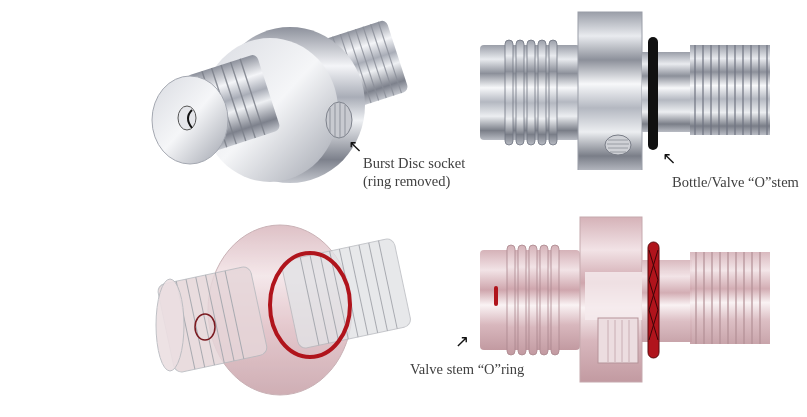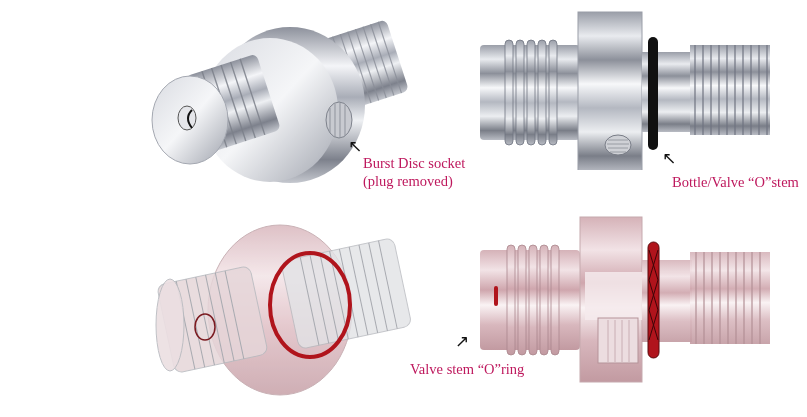--- a/index.html
+++ b/index.html
@@ -1,19 +1,19 @@
 <!DOCTYPE html>
 <html><head>
 <meta charset="utf-8">
 <style>
   html, body { margin: 0; padding: 0; background: #ffffff; }
   body { width: 807px; height: 417px; position: relative; overflow: hidden; font-family: "Liberation Serif", "DejaVu Serif", serif; }
   .panel { position: absolute; }
   .panel svg { display: block; }
-  .label { position: absolute; font-family: "Liberation Serif", "DejaVu Serif", serif; font-size: 14.5px; color: #be185d; line-height: 17px; white-space: nowrap; }
+  .label { position: absolute; font-family: "Liberation Serif", "DejaVu Serif", serif; font-size: 14.5px; color: #404040; line-height: 17px; white-space: nowrap; }
   .arrow { position: absolute; font-family: "DejaVu Sans", sans-serif; font-size: 17px; color: #111; line-height: 17px; }
 </style>
 </head>
 <body>
 
 <div class="panel" style="left:140px; top:0px; width:280px; height:200px;">
   <svg width="280" height="200" viewBox="0 0 280 200">
     <defs>
       <linearGradient id="chromeV" x1="0" y1="0" x2="0" y2="1">
         <stop offset="0" stop-color="#8d919c"></stop>
@@ -68,21 +68,21 @@
       </g>
     </g>
     <ellipse cx="50" cy="120" rx="38" ry="44" fill="url(#chromeFace)" stroke="#a4a8b1" stroke-width="1"></ellipse>
     <ellipse cx="47" cy="118" rx="9" ry="12" fill="#e5e6ea" stroke="#555" stroke-width="1"></ellipse>
     <path d="M52 110 Q44 118 52 128" fill="none" stroke="#111" stroke-width="2"></path>
   </svg>
 </div>
 
 <div class="arrow" style="left:348px; top:138px;">↖</div>
 <div class="label" style="left:363px; top:155px;">Burst Disc socket</div>
-<div class="label" style="left:363px; top:173px;">(plug removed)</div>
+<div class="label" style="left:363px; top:173px;">(ring removed)</div>
 
 <div class="panel" style="left:470px; top:0px; width:310px; height:170px;">
   <svg width="310" height="170" viewBox="0 0 310 170">
     <defs>
       <linearGradient id="chromeS" x1="0" y1="0" x2="0" y2="1">
         <stop offset="0" stop-color="#9a9ea8"></stop>
         <stop offset="0.15" stop-color="#e9ebef"></stop>
         <stop offset="0.3" stop-color="#8c909a"></stop>
         <stop offset="0.45" stop-color="#f7f8fa"></stop>
         <stop offset="0.6" stop-color="#b4b8c1"></stop>

